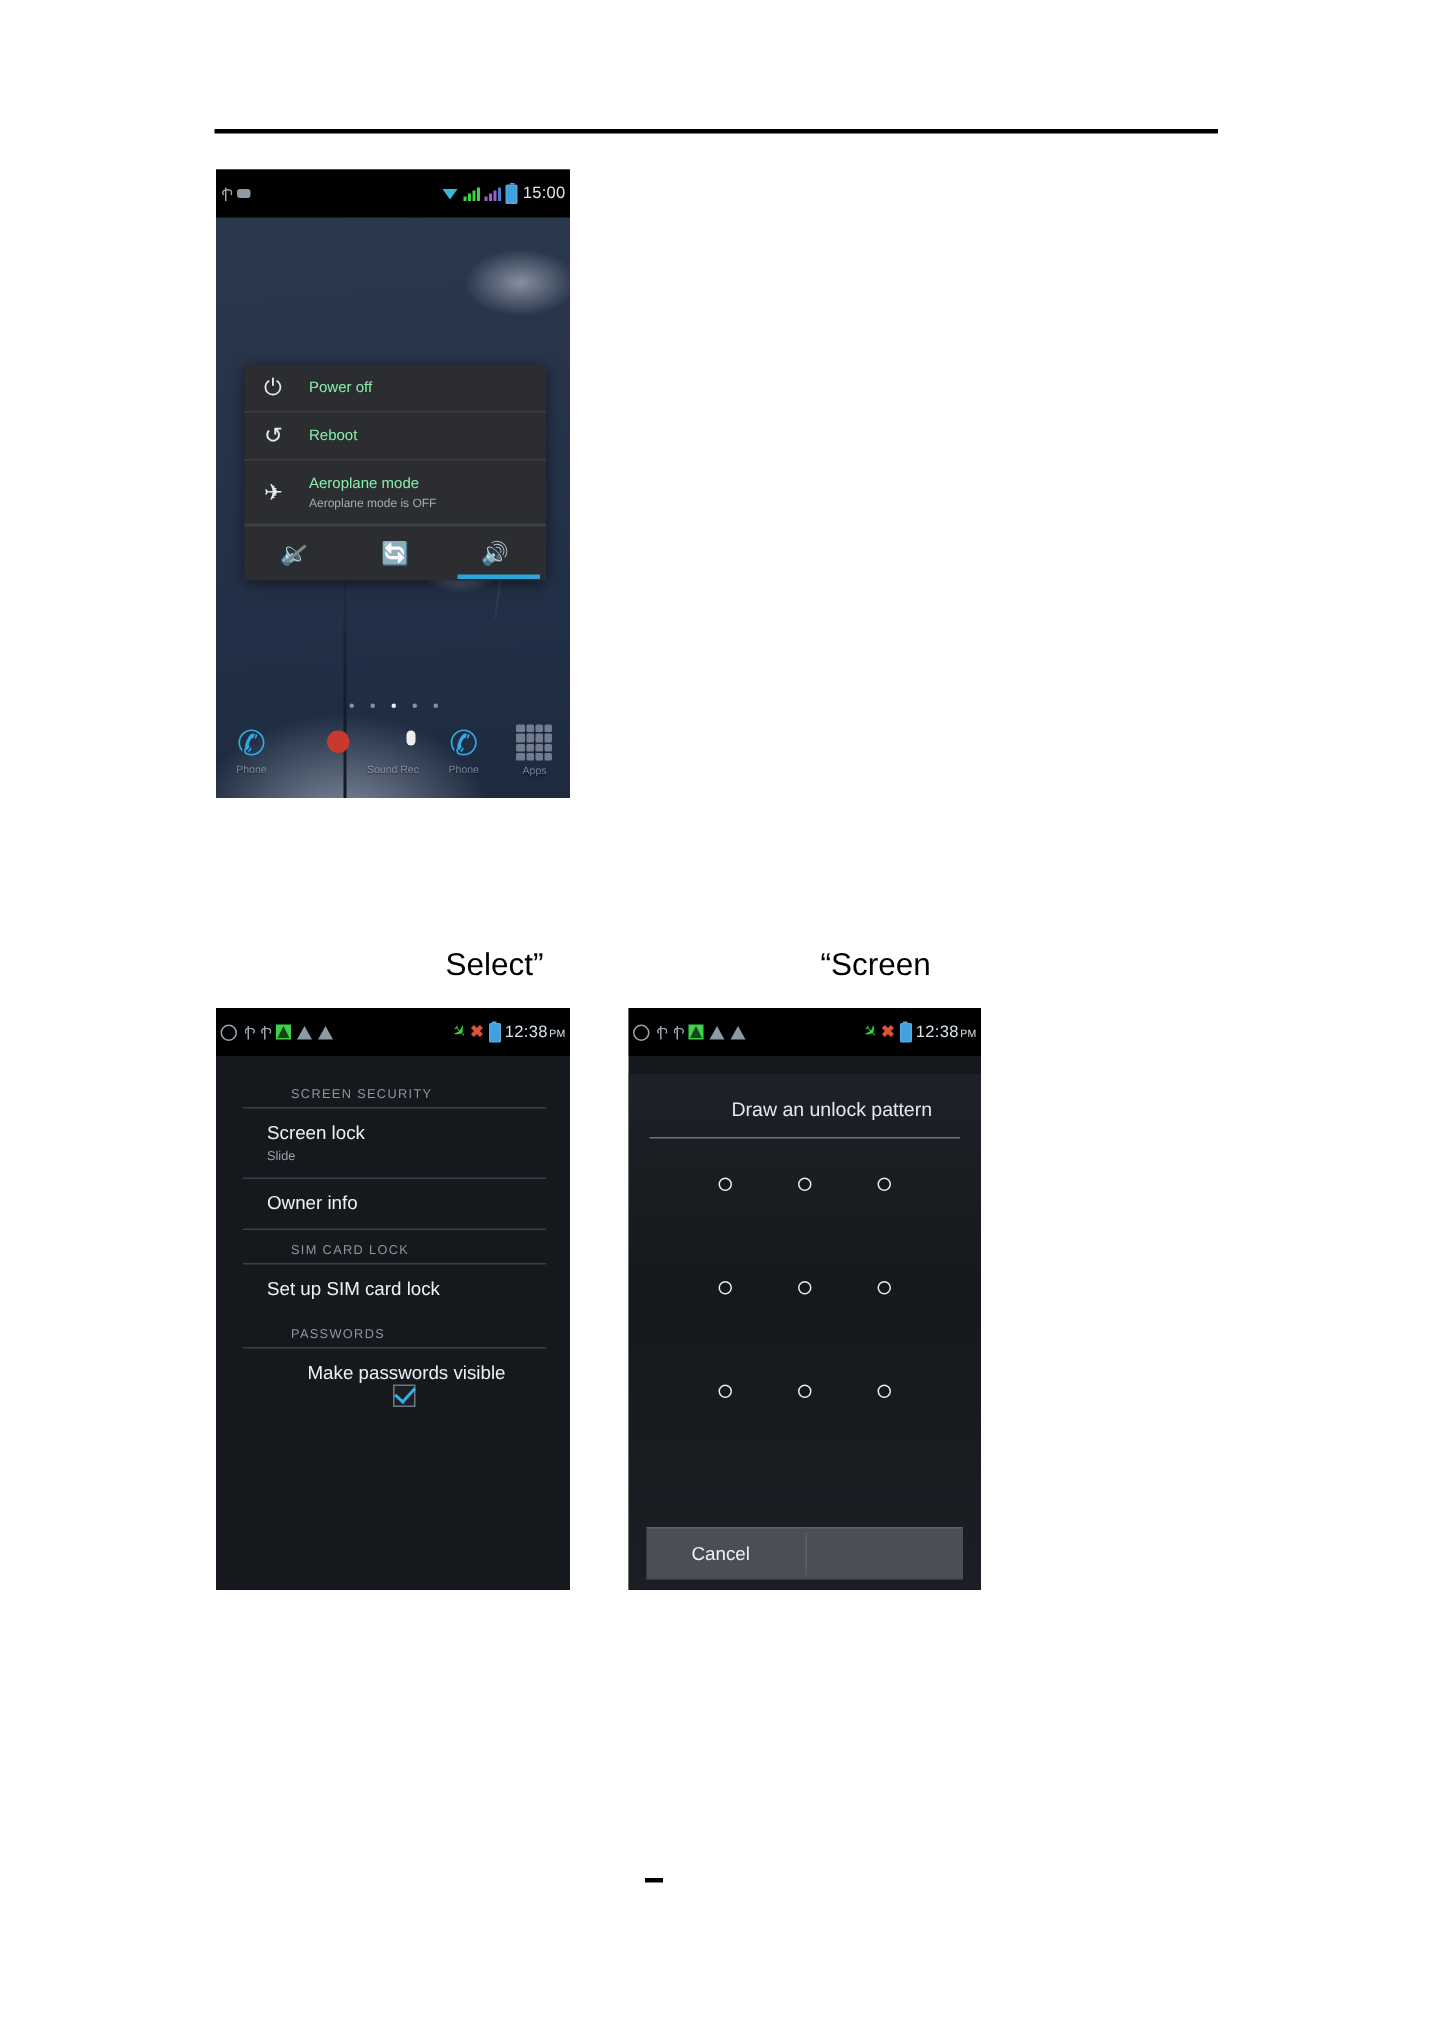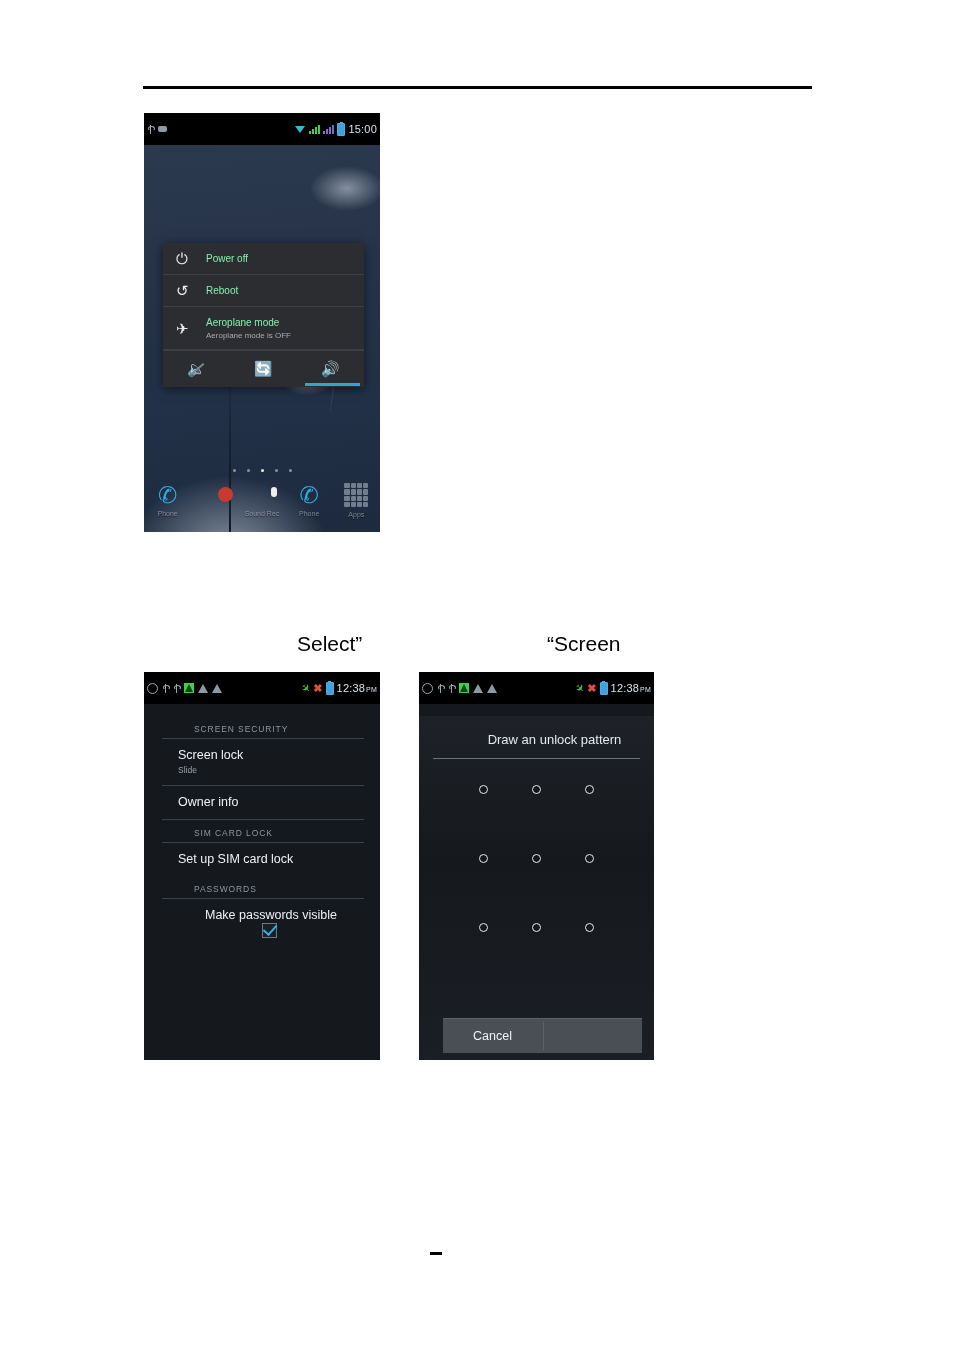--- a/index.html
+++ b/index.html
@@ -529,21 +529,20 @@
     background: #14171b;
   }
   .cancel-bar {
     position: absolute;
     left: 12px; right: 12px; bottom: 7px;
     height: 34px;
     background: #4a4f56;
     border-top: 1px solid #5c6168;
     display: flex;
     align-items: center;
-    margin-left: 12px;
   }
   .cancel-bar .divider {
     position: absolute;
     left: 50%;
     top: 3px; bottom: 3px;
     width: 1px;
     background: #5c6168;
   }
   .cancel-label {
     color: #eef2f6;

